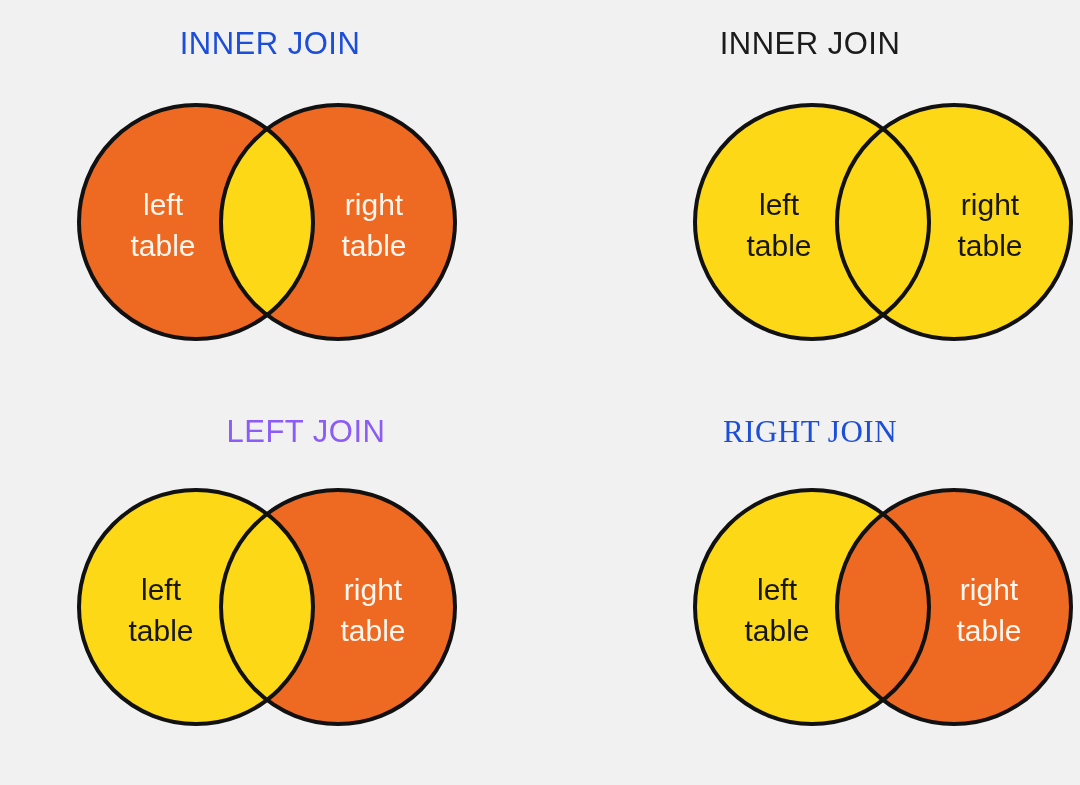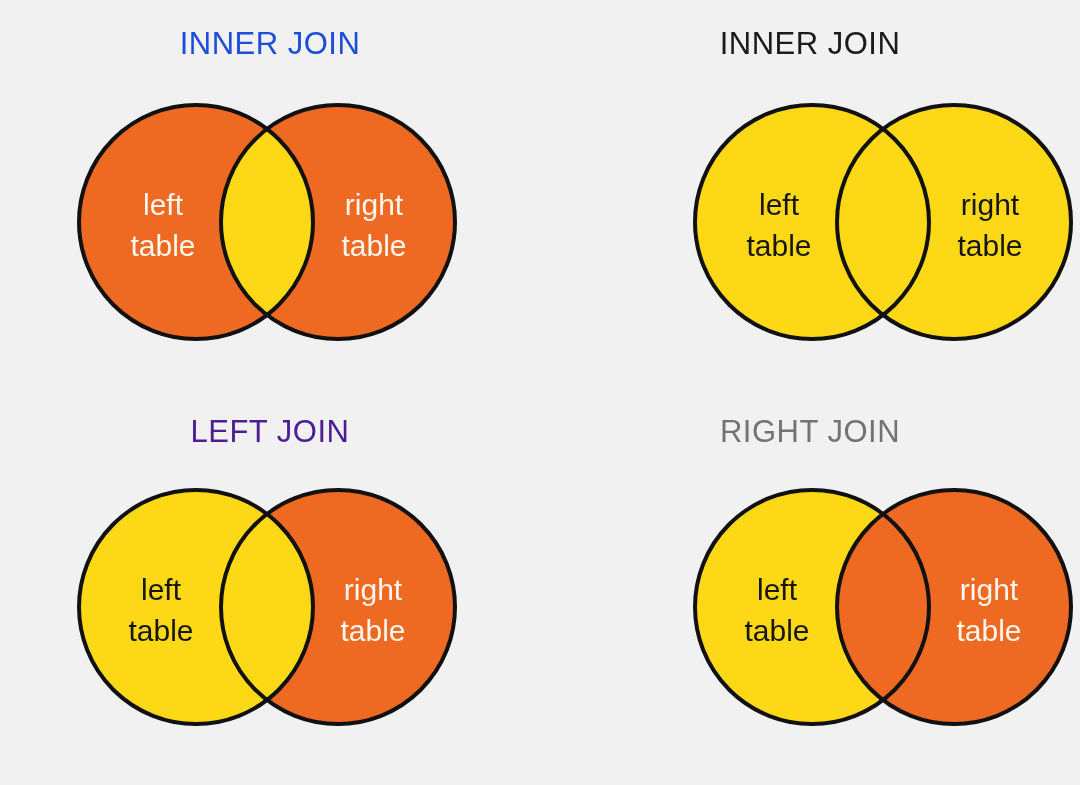--- a/index.html
+++ b/index.html
@@ -93,21 +93,21 @@
       <circle cx="272" cy="222" r="117" fill="none" stroke="#111111" stroke-width="4"></circle>
       <circle cx="414" cy="222" r="117" fill="none" stroke="#111111" stroke-width="4"></circle>
       <text class="venn-label label-dark" x="239" y="215" fill="#17170f">left</text>
       <text class="venn-label label-dark" x="239" y="256" fill="#17170f">table</text>
       <text class="venn-label label-dark" x="450" y="215" fill="#17170f">right</text>
       <text class="venn-label label-dark" x="450" y="256" fill="#17170f">table</text>
     </svg>
   </div>
 
   <div class="venn-panel" style="left:0px; top:388px;">
-    <div class="panel-title" style="color: #4c1d95;">LEFT JOIN</div>
+    <div class="panel-title" style="color: #8b5cf6; padding-left: 36px;">LEFT JOIN</div>
     <svg class="venn-svg" width="540" height="392" viewBox="0 0 540 392">
       <defs>
         <clipPath id="clipL2">
             <circle cx="196" cy="219" r="117"></circle>
           </clipPath>
       </defs>
       <circle cx="196" cy="219" r="117" fill="#fcd817"></circle>
       <circle cx="338" cy="219" r="117" fill="#ee6a23"></circle>
       <g clip-path="url(#clipL2)">
         <circle cx="338" cy="219" r="117" fill="#fcd817"></circle>
@@ -115,21 +115,21 @@
       <circle cx="196" cy="219" r="117" fill="none" stroke="#111111" stroke-width="4"></circle>
       <circle cx="338" cy="219" r="117" fill="none" stroke="#111111" stroke-width="4"></circle>
       <text class="venn-label label-dark" x="161" y="212" fill="#17170f">left</text>
       <text class="venn-label label-dark" x="161" y="253" fill="#17170f">table</text>
       <text class="venn-label label-light" x="373" y="212" fill="#fff6ee">right</text>
       <text class="venn-label label-light" x="373" y="253" fill="#fff6ee">table</text>
     </svg>
   </div>
 
   <div class="venn-panel" style="left:540px; top:388px;">
-    <div class="panel-title" style="color: #737373;">RIGHT JOIN</div>
+    <div class="panel-title" style="color: #1d4ed8; font-family: Liberation Serif, serif;">RIGHT JOIN</div>
     <svg class="venn-svg" width="540" height="392" viewBox="0 0 540 392">
       <defs>
         <clipPath id="clipL3">
             <circle cx="272" cy="219" r="117"></circle>
           </clipPath>
       </defs>
       <circle cx="272" cy="219" r="117" fill="#fcd817"></circle>
       <circle cx="414" cy="219" r="117" fill="#ee6a23"></circle>
       <g clip-path="url(#clipL3)">
         <circle cx="414" cy="219" r="117" fill="#ee6a23"></circle>

